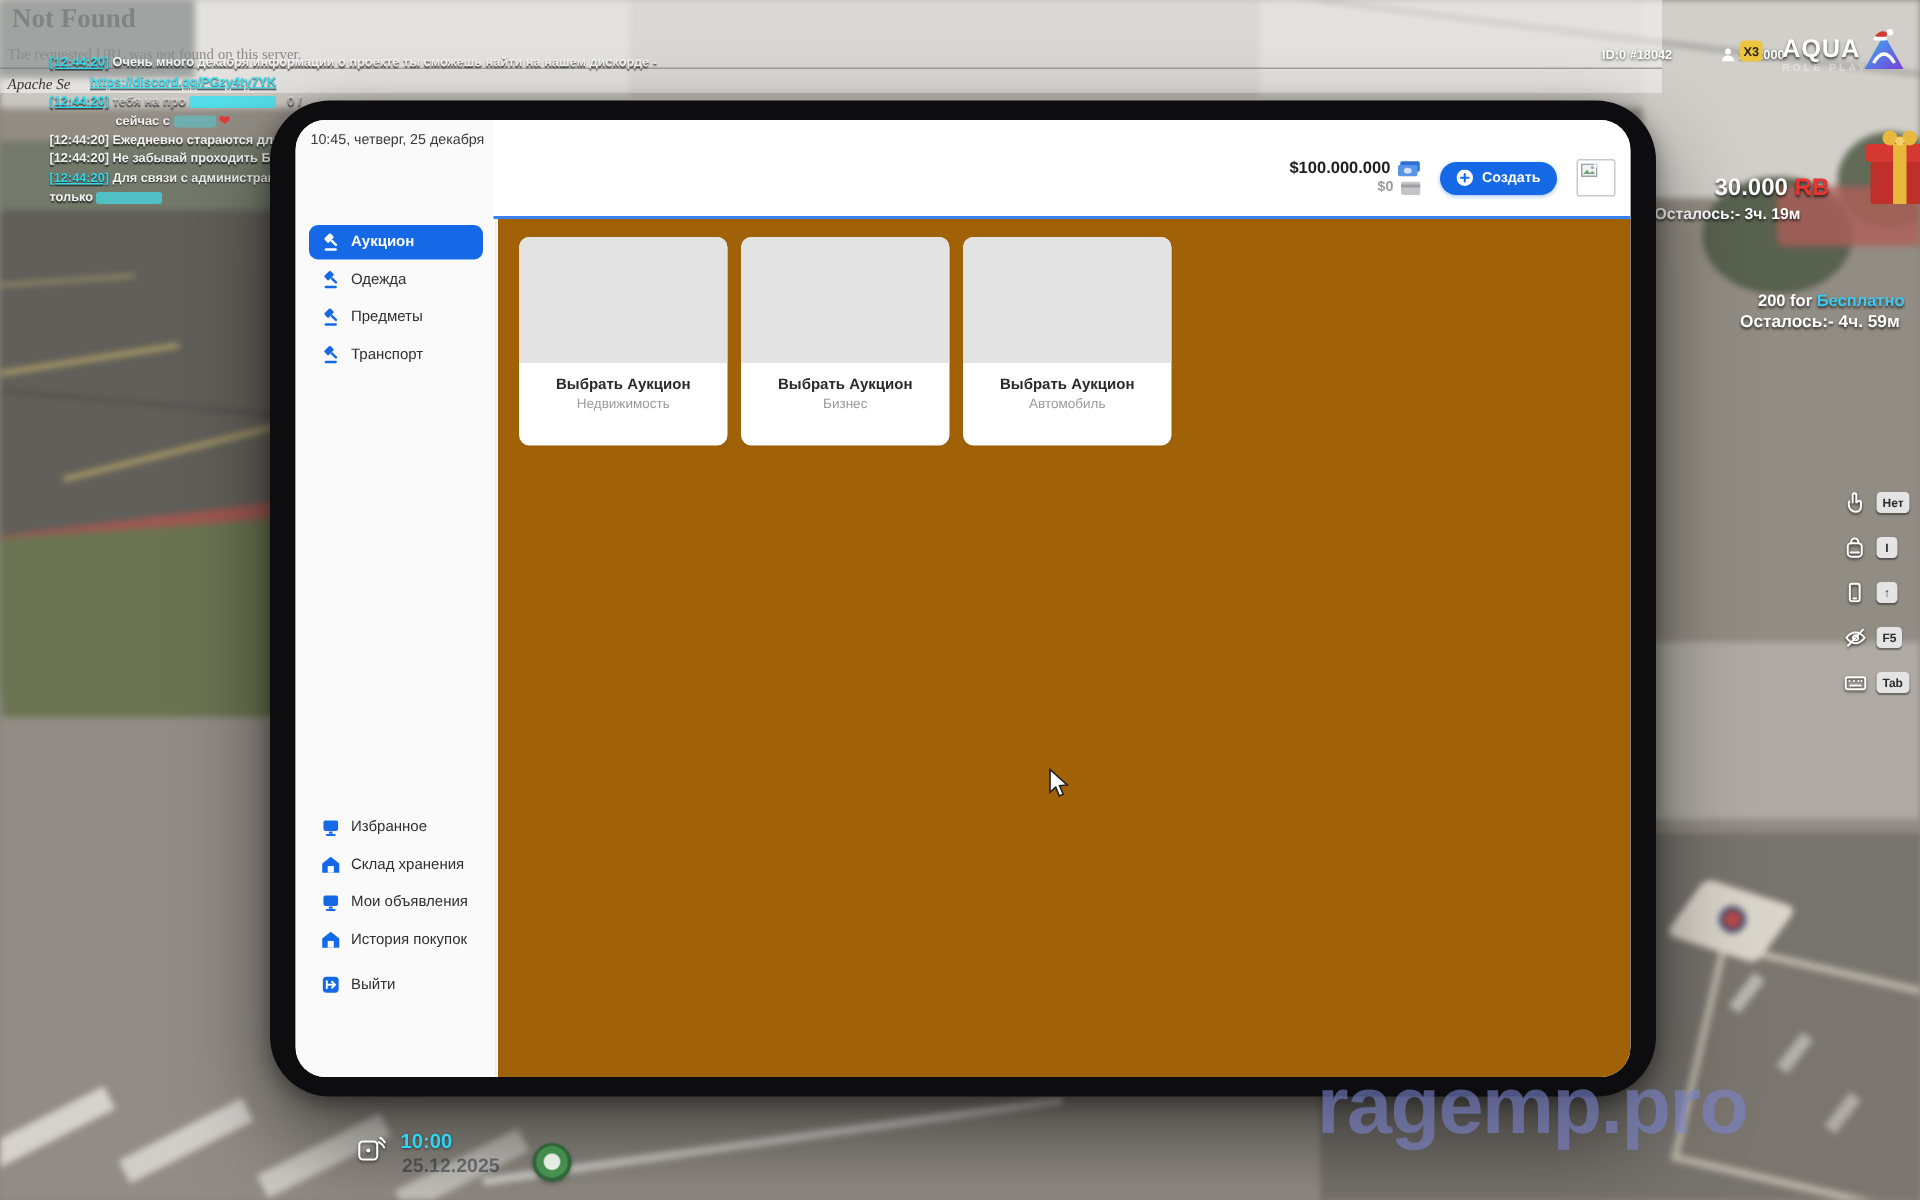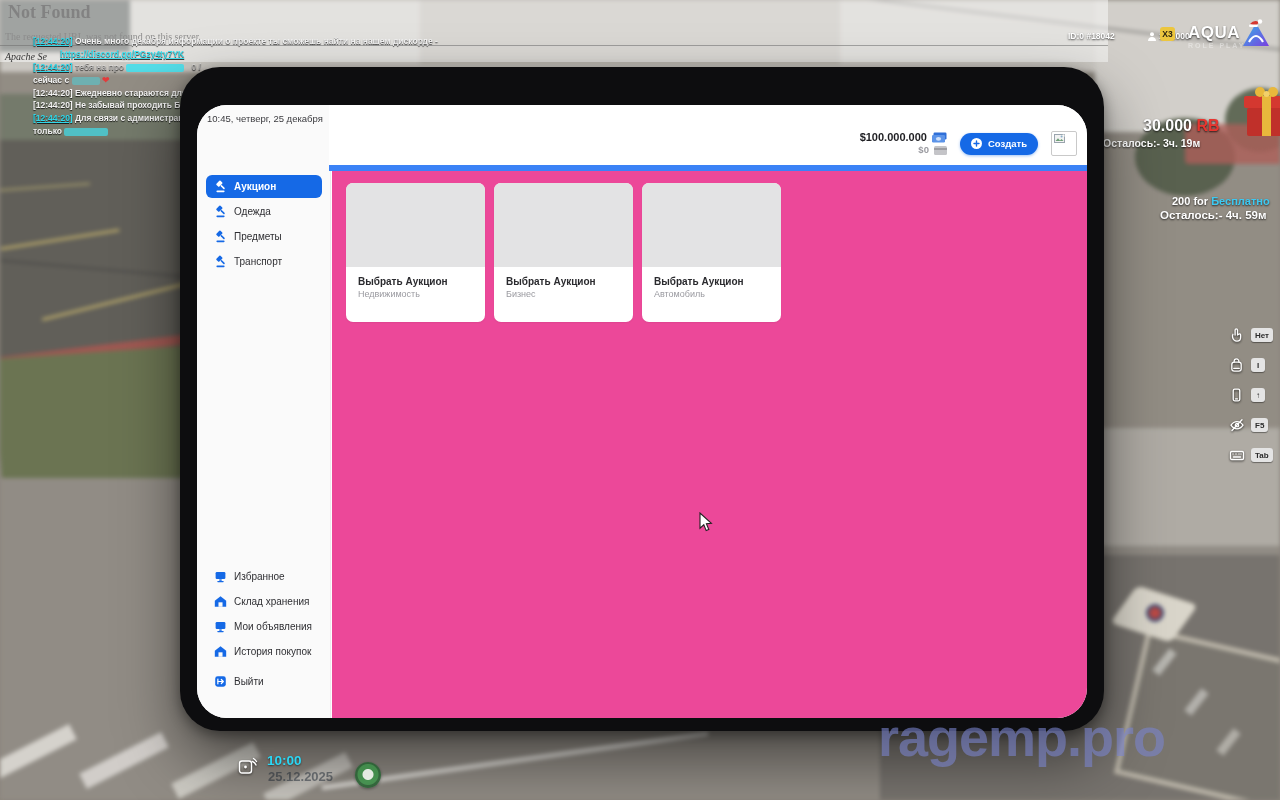--- a/index.html
+++ b/index.html
@@ -79,47 +79,47 @@
   .gift { position:absolute; left:1242px; top:84px; z-index:4; }
 
   
   .keybinds { position:absolute; left:1228px; top:327px; z-index:4;text-align:center; }
   .kb-row { display:flex; align-items:center; gap:6px; height:16px; margin-bottom:14px; }
   .kb-icon { width:17px; height:17px; display:flex; align-items:center; justify-content:center; filter:drop-shadow(0 1px 1px rgba(0,0,0,.7)); }
   .kb-key { min-width:14px; height:14px; padding:0 4px; background:#e4e4e4; border-radius:3px; box-shadow:0 1px 1px rgba(0,0,0,.4); color:#2b2b2b; font-size:8px; font-weight:bold; display:flex; align-items:center; justify-content:center; }
 
   
   .tablet { position:absolute; left:180px; top:67px; width:924px; height:664px; background:#0d0d0f; border-radius:40px; z-index:10; box-shadow:0 28px 60px rgba(0,0,0,.5), 0 4px 14px rgba(0,0,0,.4); }
-  .screen { position:absolute; left:17px; top:13px; right:17px; bottom:13px; background:#fff; border-radius:30px; overflow:hidden;margin-top:25px; }
+  .screen { position:absolute; left:17px; top:13px; right:17px; bottom:13px; background:#fff; border-radius:20px; overflow:hidden; }
 
   .t-sidebar { position:absolute; left:0; top:0; width:134px; height:100%; background:#fafafa; border-right:1px solid #ededef; }
   .t-date { position:absolute; left:10px; top:8px; font-size:9.5px; color:#3a3a3e; }
 
   .t-menu { position:absolute; left:9px; top:70px; width:116px; }
   .t-item { display:flex; align-items:center; height:23px; margin-bottom:2px; padding:0 8px; border-radius:6px; color:#2f2f33; font-size:10px; font-weight:500; cursor:pointer; }
   .t-item .mi { width:13px; height:13px; margin-right:7px; color:#1569e6; flex:0 0 auto; display:flex; align-items:center; }
   .t-item.active { background:#1569e6; color:#fff; font-weight:600; }
   .t-item.active .mi { color:#fff; }
   .t-menu2 { position:absolute; left:9px; top:460px; width:120px; }
   .t-exit  { position:absolute; left:9px; top:565px; width:116px; }
 
   .t-statusicons { position:absolute; right:10px; top:6px; display:flex; align-items:center; gap:5px; color:#1d1d1f; }
   .t-statusicons .pct { font-size:9.5px; font-weight:500; }
 
-  .t-header { position:absolute; left:132px; top:0; right:0; height:66px; background:#fff; border-bottom:6px solid #3b82f6; }
+  .t-header { position:absolute; left:132px; top:0; right:0; height:66px; background:#fff; border-bottom:2px solid #3b82f6; }
   .t-hright { position:absolute; right:10px; top:26px; display:flex; align-items:center; gap:13px; }
   .t-balance { text-align:right; line-height:1.2; }
   .t-balance .row { display:flex; align-items:center; justify-content:flex-end; gap:5px; }
   .t-cash { font-size:11px; font-weight:bold; color:#1e1e22; }
   .t-bank { font-size:9.5px; font-weight:bold; color:#9a9aa0; }
   .t-create { display:flex; align-items:center; gap:6px; height:22px; padding:0 11px; background:#1569e6; border-radius:14px; border:none; color:#fff; font-size:9.5px; font-weight:bold; cursor:pointer; box-shadow:0 1px 3px rgba(21,105,230,.4); font-family:inherit; }
   .t-brokenimg { width:26px; height:25px; background:#fff; border:1px solid #c9c9c9; border-radius:2px; position:relative; }
   .t-brokenimg svg { position:absolute; left:2px; top:2px; }
 
-  .t-main { position:absolute; left:135px; top:66px; right:0; bottom:0; background:#ec4899; }
+  .t-main { position:absolute; left:135px; top:66px; right:0; bottom:0; background:#a16207;text-align:center; }
   .t-cards { position:absolute; left:14px; top:12px; display:flex; gap:9px; }
   .t-card { width:139px; height:139px; background:#fff; border-radius:7px; overflow:hidden; box-shadow:0 1px 2px rgba(0,0,0,.06); cursor:pointer; }
   .t-card .ph { height:84px; background:#e3e3e4; }
   .t-card .tt { padding:9px 12px 2px; font-size:10px; font-weight:bold; color:#2a2a2e; }
   .t-card .st { padding:0 12px; font-size:9px; color:#9a9aa0; }
 
   
   .cursor { position:absolute; left:699px; top:512px; z-index:30; }
 
   
@@ -182,21 +182,21 @@
   </div>
   <div class="line" style="top:49px;">
     <span class="c-link">https://discord.gg/PGzy4ty7YK</span>
   </div>
   <div class="line" style="top:62px;">
     <span class="c-ts">[12:44:20]</span>
     <span class="c-faint">тебя на про</span>
     <span class="c-blur" style="width:58px;"></span>
     <span class="c-faint">&nbsp;&nbsp;0 /</span>
   </div>
-  <div class="line" style="top:75px;">
+  <div class="line" style="top:75px;margin-left:44px;">
     <span class="c-w">сейчас с</span>
     <span class="c-blur" style="width:28px; opacity:.5;"></span>
     <span class="c-heart">❤</span>
   </div>
   <div class="line" style="top:88px;">
     <span class="c-w">[12:44:20] Ежедневно стараются для</span>
   </div>
   <div class="line" style="top:100px;">
     <span class="c-w">[12:44:20] Не забывай проходить Бо</span>
   </div>

